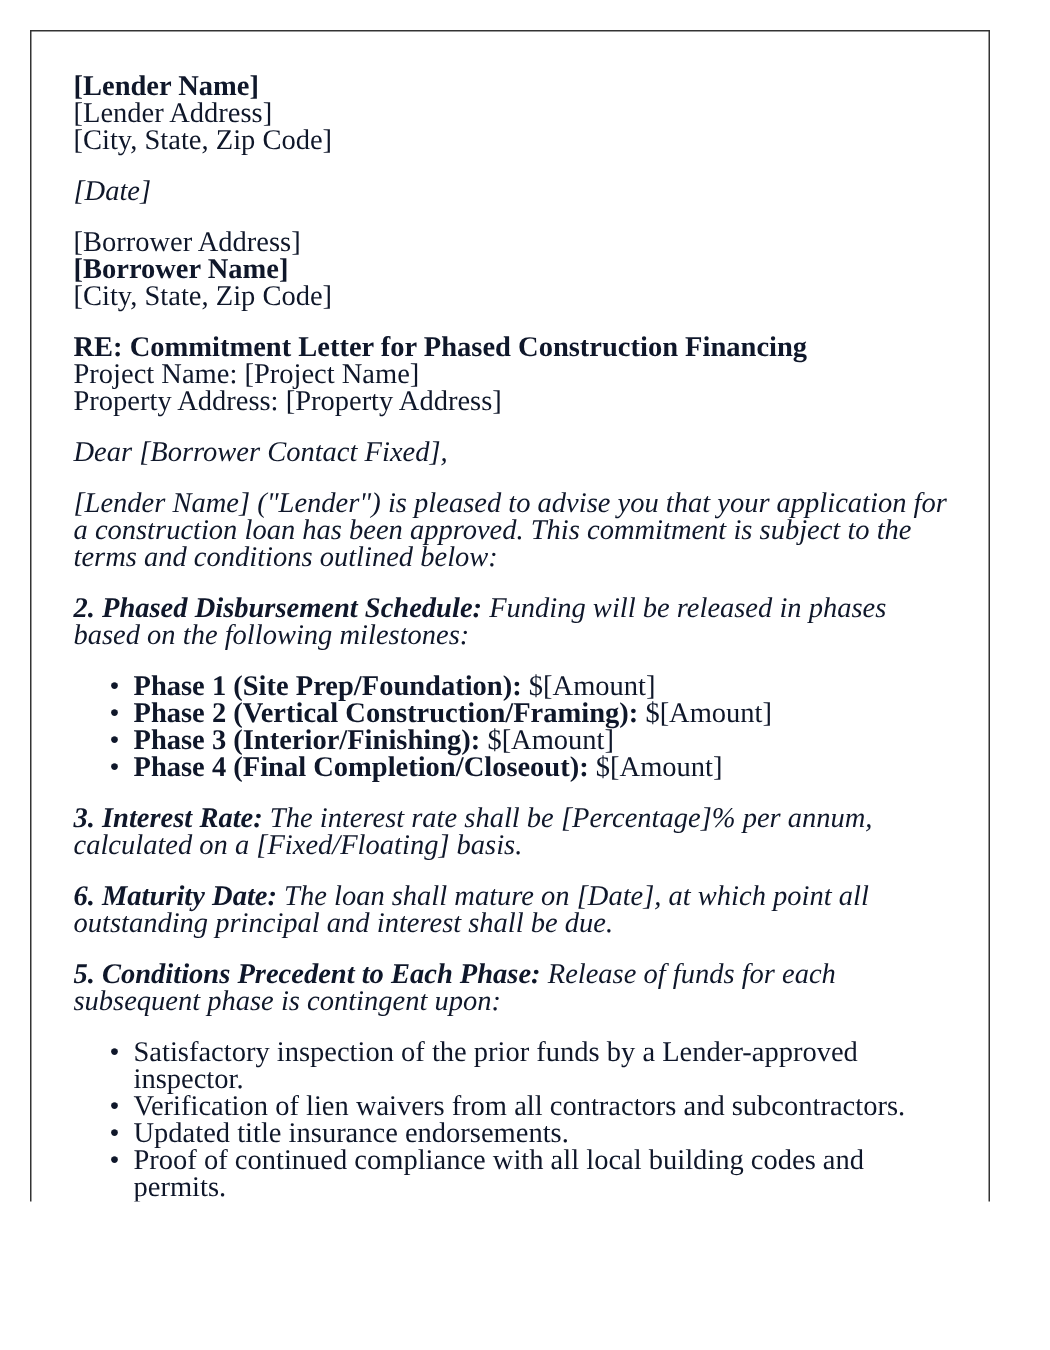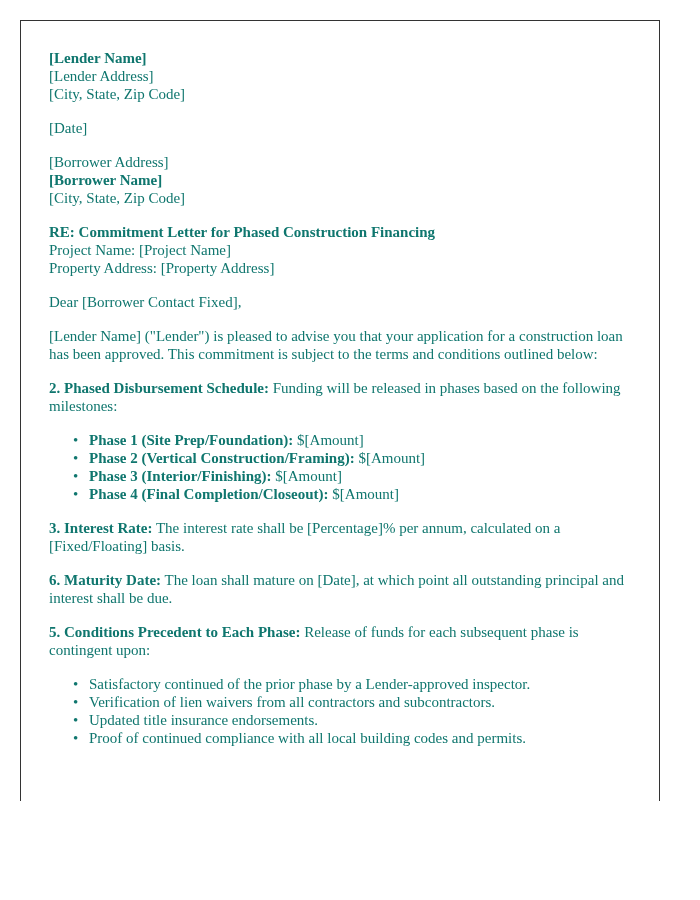--- a/index.html
+++ b/index.html
@@ -21,28 +21,28 @@
       border-top: 1px solid #333333;
       box-sizing: border-box;
       overflow: hidden;
     }
     .letter {
       position: absolute;
       left: 28px;
       top: 28px;
       width: 590px;
       font-family: "Liberation Serif", "DejaVu Serif", serif;
-      font-size: 15px;
+      font-size: 19px;
       line-height: 18px;
-      color: #0f766e;
+      color: #0f172a;
     }
     .block { margin: 0 0 16px 0; }
     .line { display: block; }
     .bold { font-weight: bold; }
-    p { margin: 0 0 16px 0; }
+    p { margin: 0 0 16px 0; font-style: italic; }
     ul {
       margin: 0 0 16px 0;
       padding-left: 40px;
       list-style: none;
     }
     ul li {
       position: relative;
       line-height: 18px;
     }
     ul li .bullet {
@@ -91,20 +91,20 @@
       <li><span class="bullet">•</span><span class="bold">Phase 4 (Final Completion/Closeout):</span><span> $[Amount]</span></li>
     </ul>
 
     <p><span class="bold">3. Interest Rate:</span><span> The interest rate shall be [Percentage]% per annum, calculated on a [Fixed/Floating] basis.</span></p>
 
     <p><span class="bold">6. Maturity Date:</span><span> The loan shall mature on [Date], at which point all outstanding principal and interest shall be due.</span></p>
 
     <p><span class="bold">5. Conditions Precedent to Each Phase:</span><span> Release of funds for each subsequent phase is contingent upon:</span></p>
 
     <ul>
-      <li><span class="bullet">•</span><span>Satisfactory continued of the prior phase by a Lender-approved inspector.</span></li>
+      <li><span class="bullet">•</span><span>Satisfactory inspection of the prior funds by a Lender-approved inspector.</span></li>
       <li><span class="bullet">•</span><span>Verification of lien waivers from all contractors and subcontractors.</span></li>
       <li><span class="bullet">•</span><span>Updated title insurance endorsements.</span></li>
       <li><span class="bullet">•</span><span>Proof of continued compliance with all local building codes and permits.</span></li>
     </ul>
 
   </div>
 </div>
 
 </body></html>

